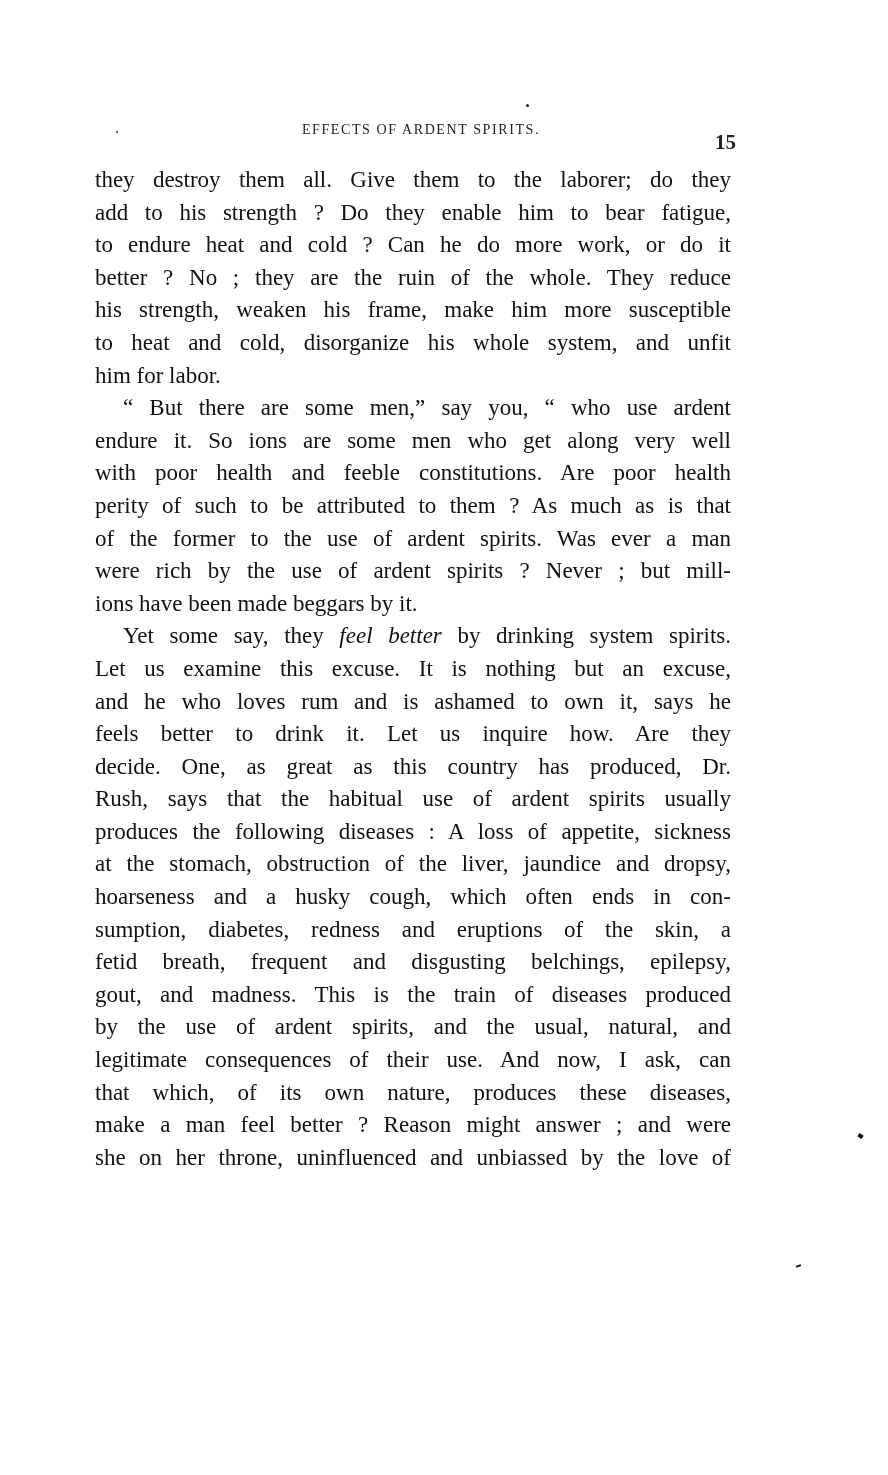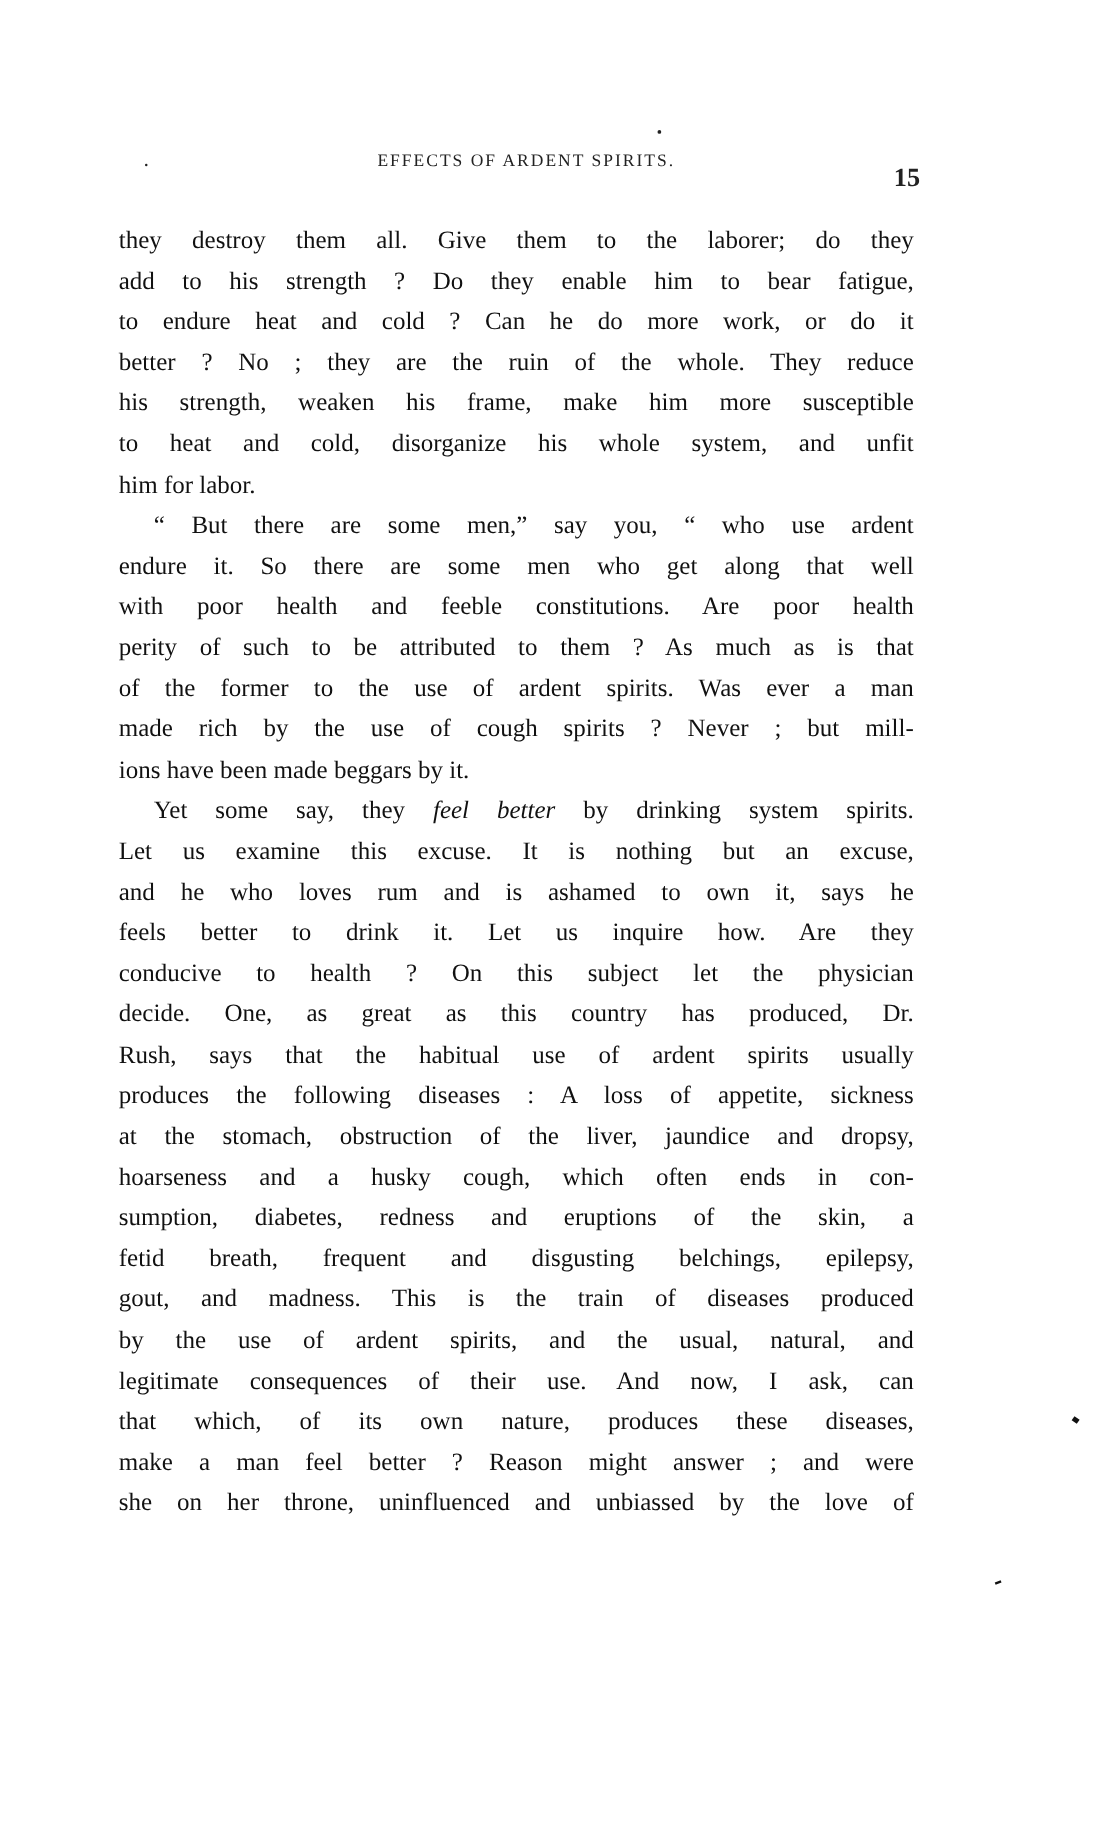--- a/index.html
+++ b/index.html
@@ -48,24 +48,24 @@
       font-weight: bold;
       color: #222;
     }
     .speck {
       position: absolute;
       background: #222;
       border-radius: 50%;
     }
     .body-text {
       position: absolute;
-      top: 176px;
+      top: 164px;
       left: 95px;
       width: 636px;
-      font-size: 20px;
+      font-size: 23px;
       line-height: 32.6px;
       text-align: justify;
       hyphens: none;
     }
     .line {
       display: block;
       text-align: justify;
       text-align-last: justify;
       white-space: nowrap;
       height: 32.6px;
@@ -102,34 +102,33 @@
       <span class="line">add to his strength ?   Do they enable him to bear fatigue,</span>
       <span class="line">to endure heat and cold ?   Can he do more work, or do it</span>
       <span class="line">better ?   No ; they are the ruin of the whole.   They reduce</span>
       <span class="line">his strength, weaken his frame, make him more susceptible</span>
       <span class="line">to heat and cold, disorganize his whole system, and unfit</span>
       <span class="line last">him for labor.</span>
     </div>
 
     <div class="paragraph">
       <span class="line indent">“ But there are some men,” say you, “ who use ardent</span>
-      <span class="line">endure it.   So there are some men who get along that well</span>
+      <span class="line">endure it.   So ions are some men who get along very well</span>
       <span class="line">with poor health and feeble constitutions.   Are poor health</span>
       <span class="line">perity of such to be attributed to them ?   As much as is that</span>
       <span class="line">of the former to the use of ardent spirits.   Was ever a man</span>
-      <span class="line">made rich by the use of cough spirits ?   Never ;  but mill-</span>
+      <span class="line">were rich by the use of ardent spirits ?   Never ;  but mill-</span>
       <span class="line last">ions have been made beggars by it.</span>
     </div>
 
     <div class="paragraph">
       <span class="line indent"><span>Yet some say, they </span><em>feel better</em><span> by drinking system spirits.</span></span>
       <span class="line">Let us examine this excuse.   It is nothing but an excuse,</span>
       <span class="line">and he who loves rum and is ashamed to own it, says he</span>
       <span class="line">feels better to drink it.   Let us inquire how.   Are they</span>
-      <span class="line">conducive to health ?   On this subject let the physician</span>
       <span class="line">decide.   One, as great as this country has produced, Dr.</span>
       <span class="line">Rush, says that the habitual use of ardent spirits usually</span>
       <span class="line">produces the following diseases :  A loss of appetite, sickness</span>
       <span class="line">at the stomach, obstruction of the liver, jaundice and dropsy,</span>
       <span class="line">hoarseness and a husky cough, which often ends in con-</span>
       <span class="line">sumption, diabetes, redness and eruptions of the skin, a</span>
       <span class="line">fetid breath, frequent and disgusting belchings, epilepsy,</span>
       <span class="line">gout, and madness.   This is the train of diseases produced</span>
       <span class="line">by the use of ardent spirits, and the usual, natural, and</span>
       <span class="line">legitimate consequences of their use.   And now, I ask, can</span>

